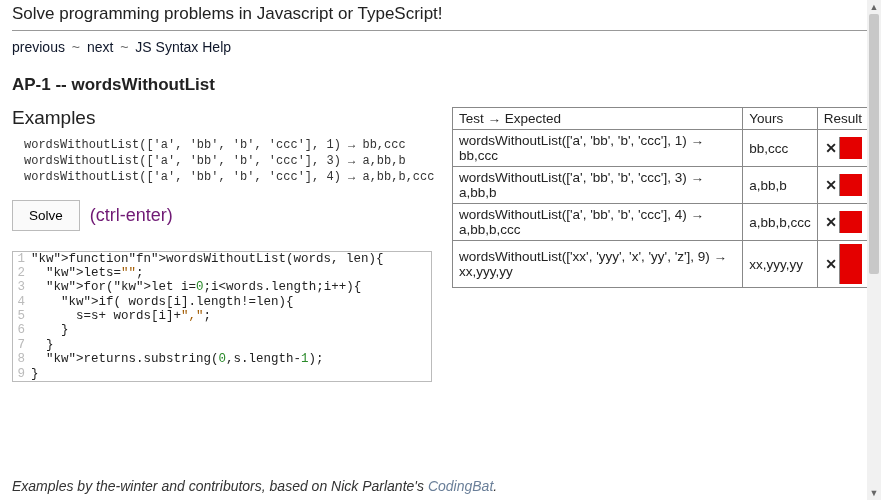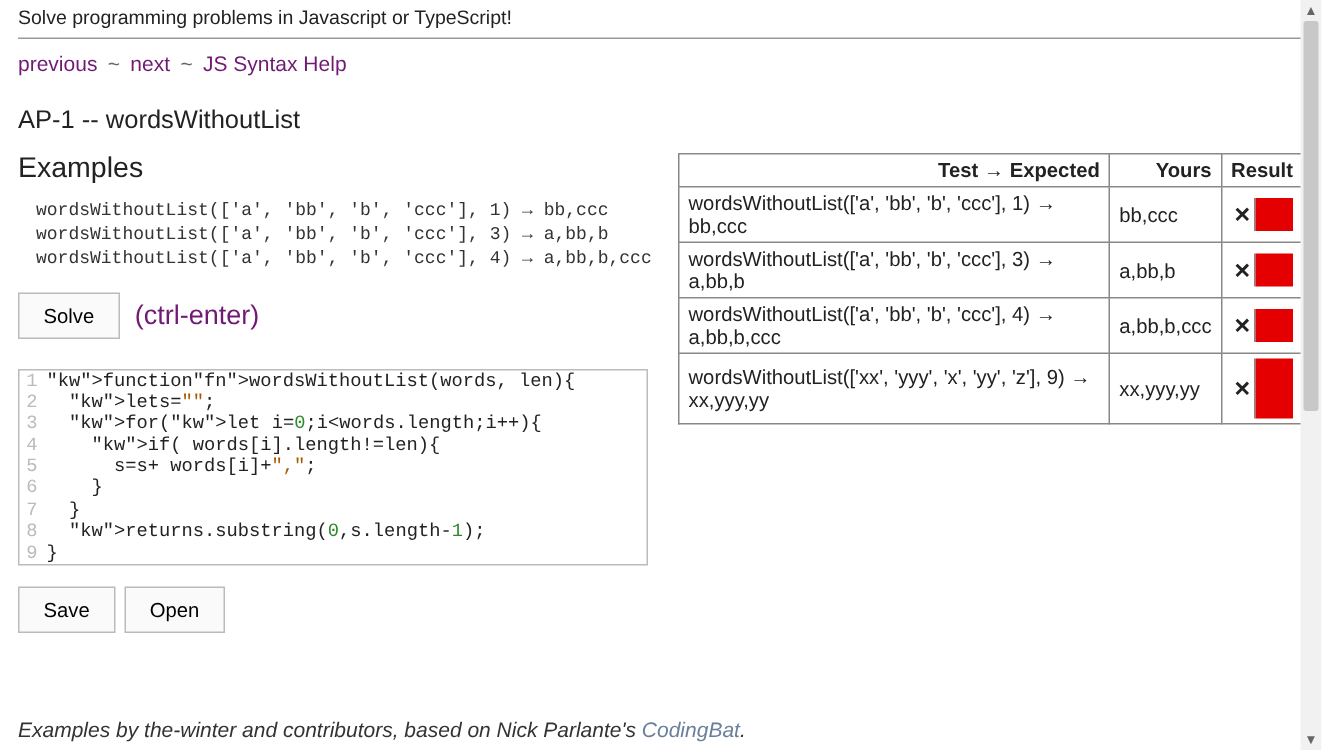--- a/index.html
+++ b/index.html
@@ -12,38 +12,38 @@
     background: #fff;
     width: 881px;
     height: 500px;
     overflow: hidden;
     position: relative;
   }
   .page {
     padding: 0 12px;
   }
   .banner {
-    font-size: 13px;
+    font-size: 17px;
     padding: 4px 0 6px 0;
     border-bottom: 1px solid #999;
   }
   .navline {
     padding: 8px 0 10px 0;
     font-size: 14px;
   }
   .navline a, .navline .lnk {
-    color: #701a75;
+    color: #0f172a;
     text-decoration: none;
     cursor: pointer;
     margin-top: 28px;
   }
   .tilde { color: #666; margin: 0 3px; }
   h2.title {
     font-size: 17px;
-    font-weight: 400;
+    font-weight: 700;
     margin: 10px 0 12px 0;
   }
   .two-col {
     display: flex;
     gap: 20px;
     align-items: flex-start;
   }
   .left {
     width: 420px;
     flex: 0 0 420px;
@@ -111,22 +111,22 @@
     width: 100%;
     font-size: 13.5px;
   }
   table.results th, table.results td {
     border: 1px solid #888;
     padding: 3px 6px;
     text-align: left;
     vertical-align: middle;
   }
   table.results th {
-    font-weight: 700;
-    text-align: right;
+    font-weight: 400;
+    text-align: left;
     background: #fff;
   }
   th.test { width: auto; }
   th.yours { width: 70px; text-align: center;}
   th.result { width: 44px; text-align: center;}
   td.yours { white-space: nowrap; margin-top: 15px; }
   td.result {
     padding: 0;
     width: 44px;
   }
@@ -233,24 +233,20 @@
             <span class="ln">7</span>
             <span class="code">  }</span>
           </div>
           <div class="line"><span class="ln">8</span><span class="code">  <span class="&lt;span">"kw"</span>&gt;return</span> s.substring(<span class="num">0</span>,s.length-<span class="num">1</span>);</div>
           <div class="line">
             <span class="ln">9</span>
             <span class="code">}</span>
           </div>
         </div>
 
-      <div class="btnrow">
-        <button class="btn">Save</button>
-        <button class="btn">Open</button>
-      </div>
     </div>
 
     <div class="right">
       <table class="results">
         <thead>
           <tr>
             <th class="test">Test → Expected</th>
             <th class="yours">Yours</th>
             <th class="result">Result</th>
           </tr>

